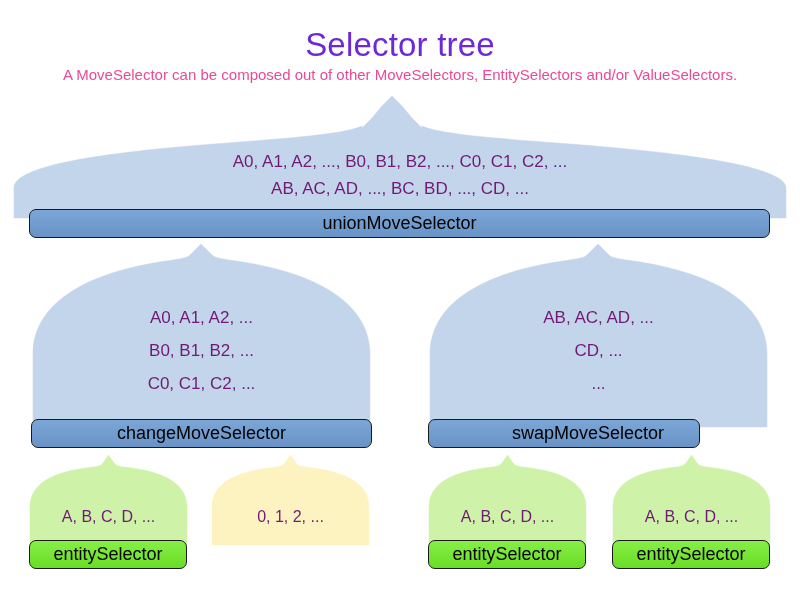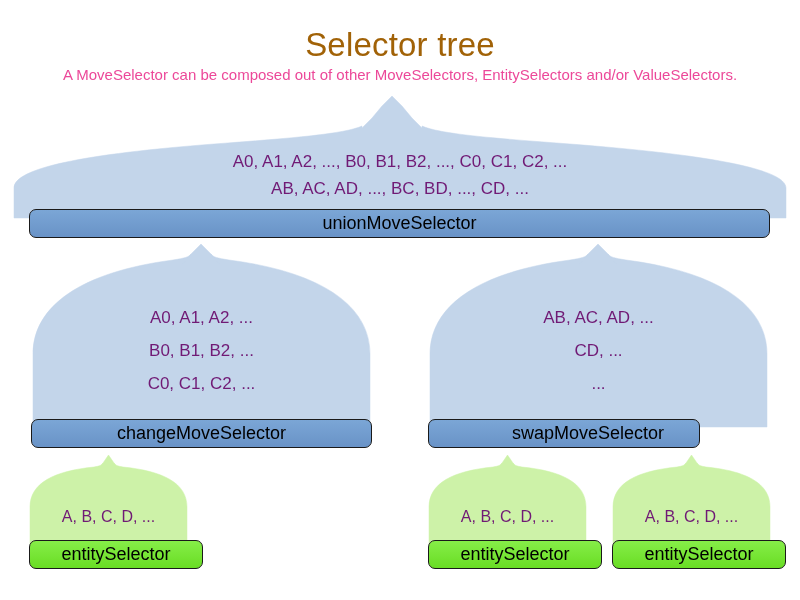--- a/index.html
+++ b/index.html
@@ -18,21 +18,21 @@
     width: 800px;
     height: 600px;
   }
   .title {
     position: absolute;
     left: 0;
     top: 26px;
     width: 800px;
     text-align: center;
     font-size: 33px;
-    color: #a16207;
+    color: #6d28d9;
     letter-spacing: 0.2px;
   }
   .subtitle {
     position: absolute;
     left: 0;
     top: 66px;
     width: 800px;
     text-align: center;
     font-size: 15px;
     color: #ec4899;
@@ -88,21 +88,21 @@
   #swap-lines { top: 57px; font-size: 17px; line-height: 33px; }
   #swap-bar {
     left: 428px; top: 419px; width: 272px; height: 29px;
     background: linear-gradient(#7ba6d6, #6993c7);
     line-height: 26px; font-size: 18px; padding-left: 48px;
   }
   
   .leaf-node { width: 157px; height: 90px; top: 455px; }
   .leaf-lines { top: 52px; font-size: 16px; line-height: 20px; }
   .leaf-bar {
-    width: 174px; height: 29px; top: 540px;
+    width: 158px; height: 29px; top: 540px;
     line-height: 26px; font-size: 18px;
   }
   .leaf-bar.green { background: linear-gradient(#86ee48, #69dd24); }
   .leaf-bar.yellow { background: linear-gradient(#fbef62, #f7e42c); }
   #leaf0-node { left: 30px; }  #leaf0-bar { left: 29px; }
   #leaf1-node { left: 212px; } #leaf1-bar { left: 211px; }
   #leaf2-node { left: 429px; } #leaf2-bar { left: 428px; }
   #leaf3-node { left: 613px; } #leaf3-bar { left: 612px; }
 </style>
 </head>
@@ -160,20 +160,30 @@
       <path d="M 0,90 L 0,52 C 0,28 24,16 64,12 C 70,11 72,10 73,8
                L 73,26 L 64,18 L 73,8 L 78.5,0 L 84,8 L 93,18 L 84,26
                L 84,8 C 85,10 87,11 93,12 C 133,16 157,28 157,52 L 157,90 Z" fill="#cdf2a8" stroke="#cdf2a8" stroke-width="0.5"></path>
     </svg>
     <div class="node-lines leaf-lines">
       <span class="ln">A, B, C, D, ...</span>
     </div>
   </div>
   <div class="bar leaf-bar green" id="leaf0-bar">entitySelector</div>
 
+  <div class="node leaf-node" id="leaf1-node">
+    <svg width="157" height="90" viewBox="0 0 157 90" preserveAspectRatio="none">
+      <path d="M 0,90 L 0,52 C 0,28 24,16 64,12 C 70,11 72,10 73,8
+               L 73,26 L 64,18 L 73,8 L 78.5,0 L 84,8 L 93,18 L 84,26
+               L 84,8 C 85,10 87,11 93,12 C 133,16 157,28 157,52 L 157,90 Z" fill="#fcf3c0" stroke="#fcf3c0" stroke-width="0.5"></path>
+    </svg>
+    <div class="node-lines leaf-lines">
+      <span class="ln">0, 1, 2, ...</span>
+    </div>
+  </div>
 
   <div class="node leaf-node" id="leaf2-node">
     <svg width="157" height="90" viewBox="0 0 157 90" preserveAspectRatio="none">
       <path d="M 0,90 L 0,52 C 0,28 24,16 64,12 C 70,11 72,10 73,8
                L 73,26 L 64,18 L 73,8 L 78.5,0 L 84,8 L 93,18 L 84,26
                L 84,8 C 85,10 87,11 93,12 C 133,16 157,28 157,52 L 157,90 Z" fill="#cdf2a8" stroke="#cdf2a8" stroke-width="0.5"></path>
     </svg>
     <div class="node-lines leaf-lines">
       <span class="ln">A, B, C, D, ...</span>
     </div>

